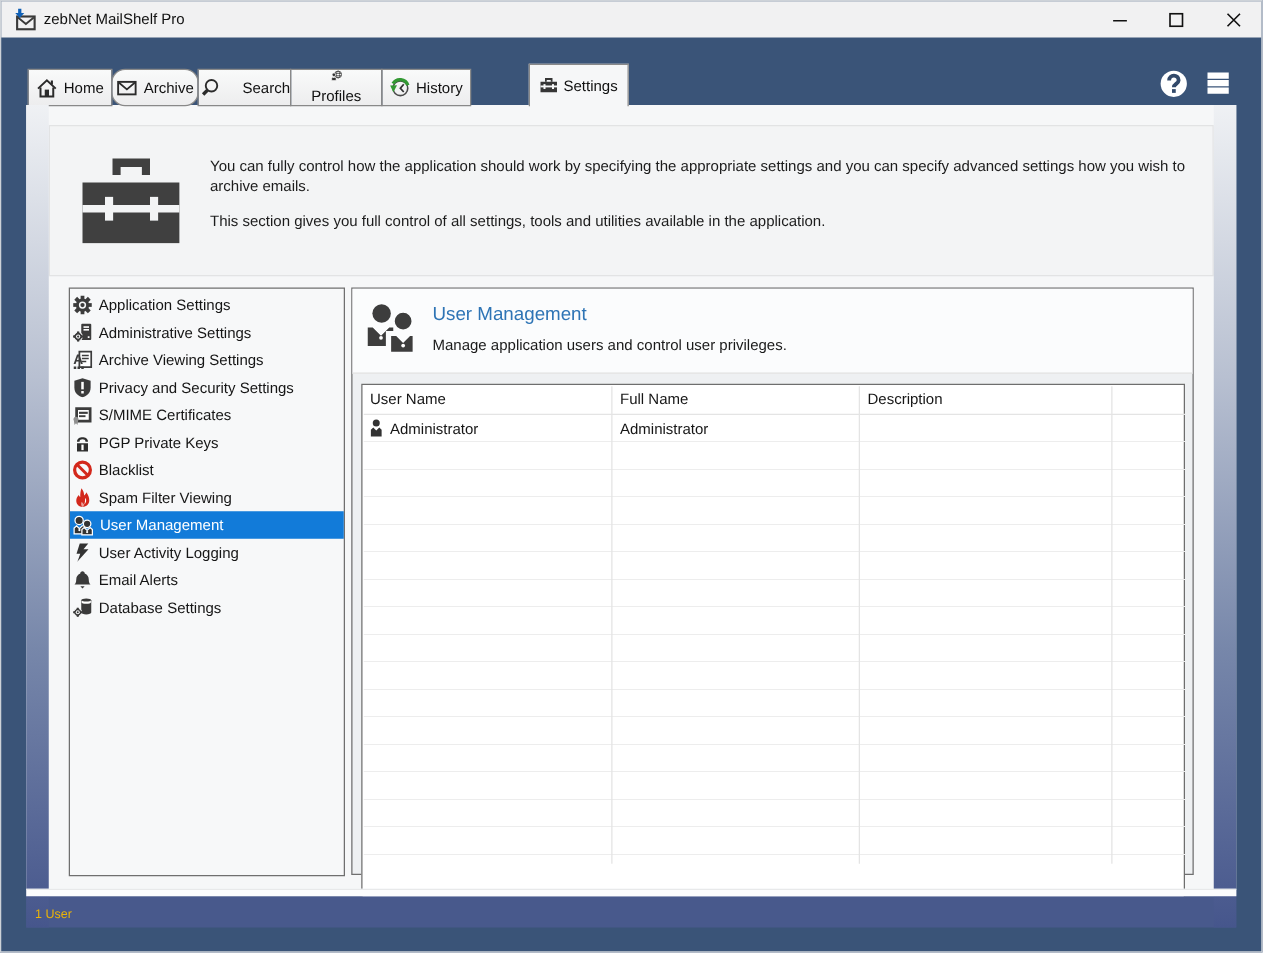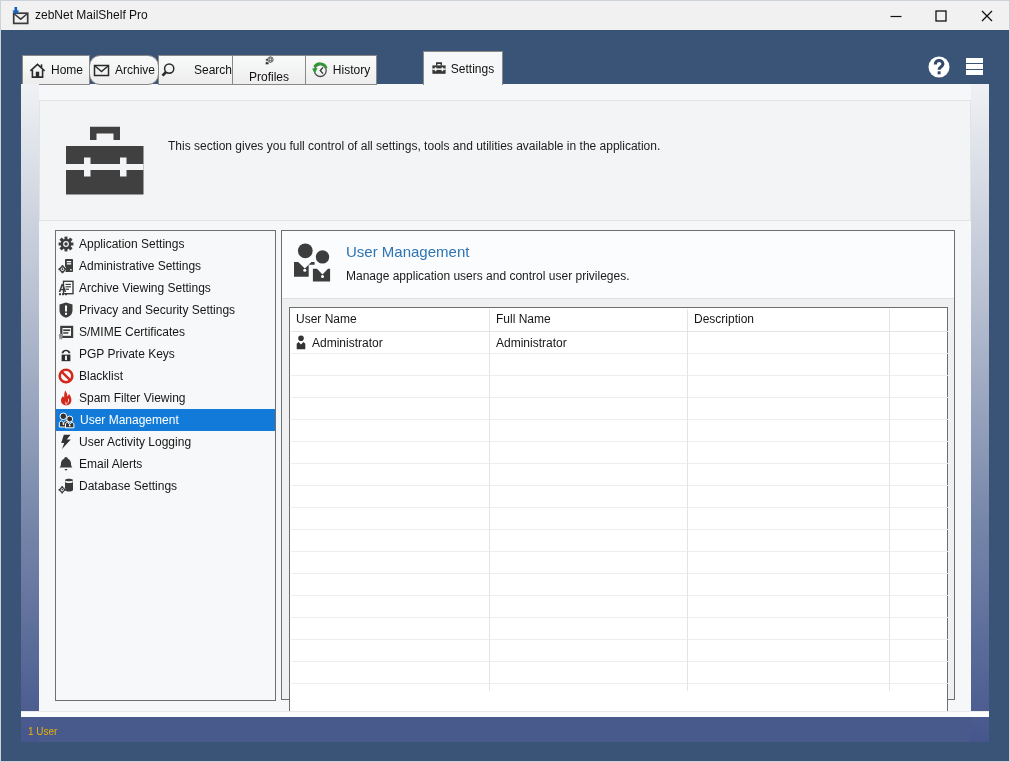--- a/index.html
+++ b/index.html
@@ -132,20 +132,21 @@
 
 <div class="headerbox"></div>
 <svg class="abs" style="left:64px; top:121px; z-index:2;" width="82" height="76" viewBox="0 0 82 76">
   <path d="M26 19 V5.7 H56 V19 H49.5 V12.5 H32.5 V19 Z" fill="#404040"></path>
   <rect x="2" y="25" width="77.5" height="48.5" fill="#404040"></rect>
   <rect x="2" y="43" width="77.5" height="6" fill="#f3f4f5"></rect>
   <rect x="20" y="36.5" width="6.5" height="19" fill="#f3f4f5"></rect>
   <rect x="56" y="36.5" width="6.5" height="19" fill="#f3f4f5"></rect>
 </svg>
 <div class="headertext">
+  <div>You can fully control how the application should work by specifying the appropriate settings and you can specify advanced settings how you wish to<br>archive emails.</div>
   <div style="margin-top:13px;">This section gives you full control of all settings, tools and utilities available in the application.</div>
 </div>
 
 <div class="leftpanel">
   <div class="lrow">
       <svg width="16" height="16" viewBox="0 0 16 16">
         <g fill="#3c3c3c">
           <circle cx="8" cy="8" r="5.3"></circle>
           <rect x="6.5" y="0.6" width="3" height="3.4"></rect>
           <rect x="6.5" y="12" width="3" height="3.4"></rect>

